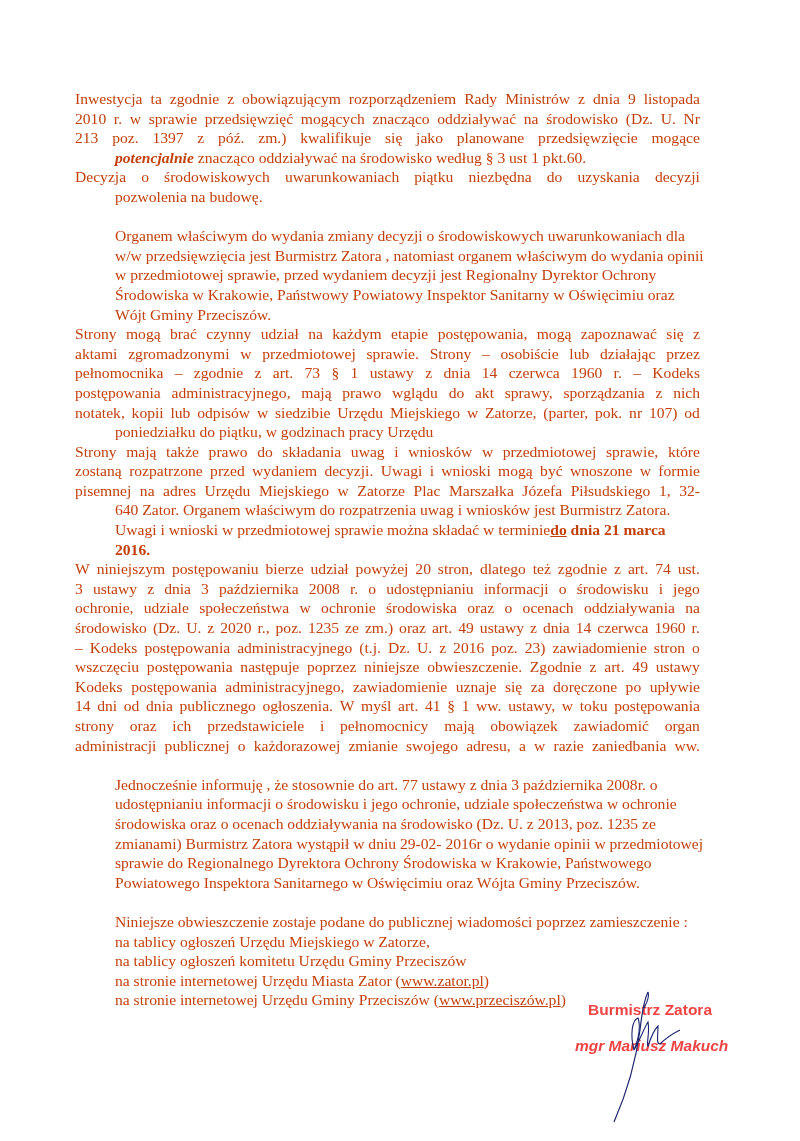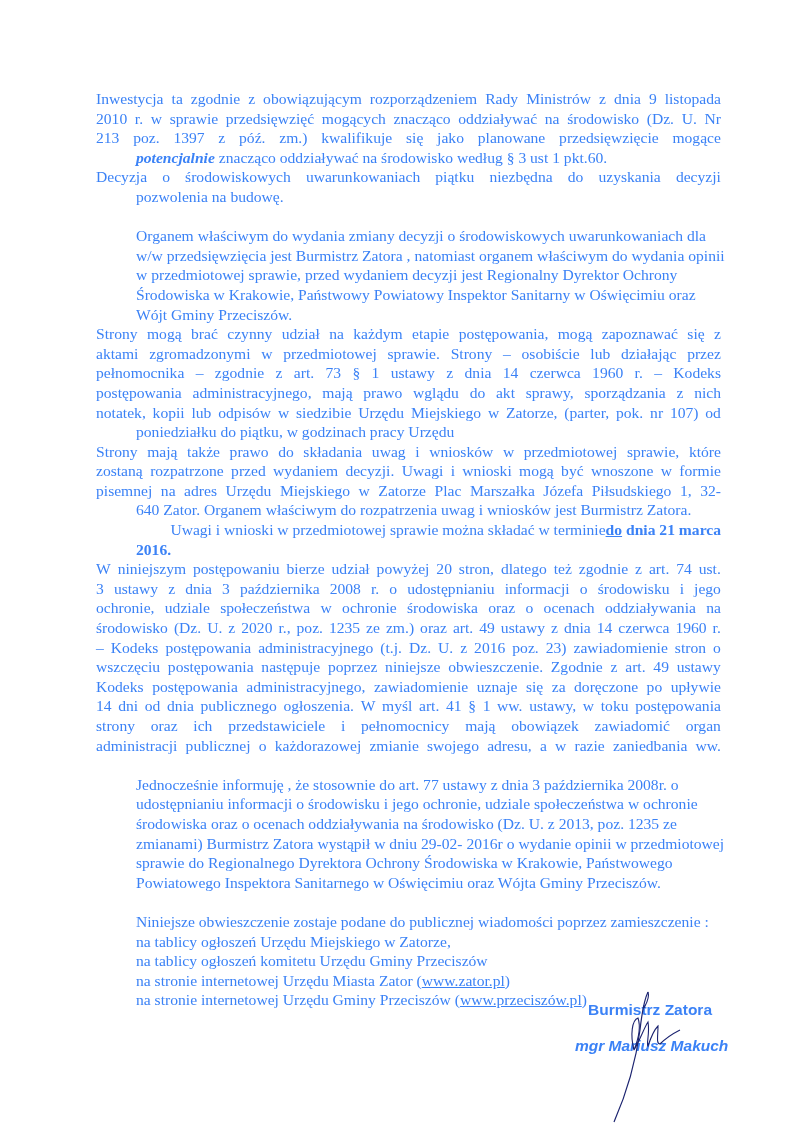--- a/index.html
+++ b/index.html
@@ -1,30 +1,30 @@
 <!DOCTYPE html>
 <html><head>
 <meta charset="utf-8">
 <style>
   html, body { margin: 0; padding: 0; background: #ffffff; }
   body { width: 800px; height: 1141px; position: relative; overflow: hidden; }
   .page {
-    position: absolute; left: 96px; top: 89px; width: 625px;
+    position: absolute; left: 75px; top: 89px; width: 625px;
     font-family: "Liberation Serif", serif; font-size: 15.6px; line-height: 19.6px;
-    color: #3b82f6;
+    color: #c2410c;
   }
   .line { white-space: nowrap; height: 19.6px; margin-left: 40px; }
   .j { display: flex; justify-content: space-between; white-space: nowrap; height: 19.6px; }
   .j span { display: inline; }
   .gap { height: 19.6px; }
   b, .bold { font-weight: bold; }
   .bi { font-weight: bold; font-style: italic; }
   .u { text-decoration: underline; }
   .stamp {
-    position: absolute; font-family: "Liberation Sans", sans-serif; color: #3b82f6;
+    position: absolute; font-family: "Liberation Sans", sans-serif; color: #ef4444;
     font-size: 15px; white-space: nowrap;
   }
   .stamp1 { left: 588px; top: 1001px; font-weight: bold; font-size: 15.5px; }
   .stamp2 { left: 575px; top: 1037px; font-style: italic; font-weight: bold; font-size: 15.5px; }
   .sig { position: absolute; left: 600px; top: 990px; }
 </style>
 </head>
 <body>
 
 <div class="page">
@@ -219,21 +219,21 @@
         <span>w</span>
         <span>Zatorze</span>
         <span>Plac</span>
         <span>Marszałka</span>
         <span>Józefa</span>
         <span>Piłsudskiego</span>
         <span>1,</span>
         <span>32-</span>
       </div>
     <div class="line">640 Zator. Organem właściwym do rozpatrzenia uwag i wniosków jest Burmistrz Zatora.</div>
-    <div class="line" style="display:flex;justify-content:flex-end;">
+    <div class="line" style="display:flex;justify-content:flex-start;">
         <span>Uwagi i wnioski w przedmiotowej sprawie można składać w terminie </span>
         <span><b class="u">do</b><b> dnia 21 marca</b></span>
       </div>
     <div class="line bold">2016.</div>
   </div>
 
   <div>
     <div class="j">
         <span>W</span>
         <span>niniejszym</span>

